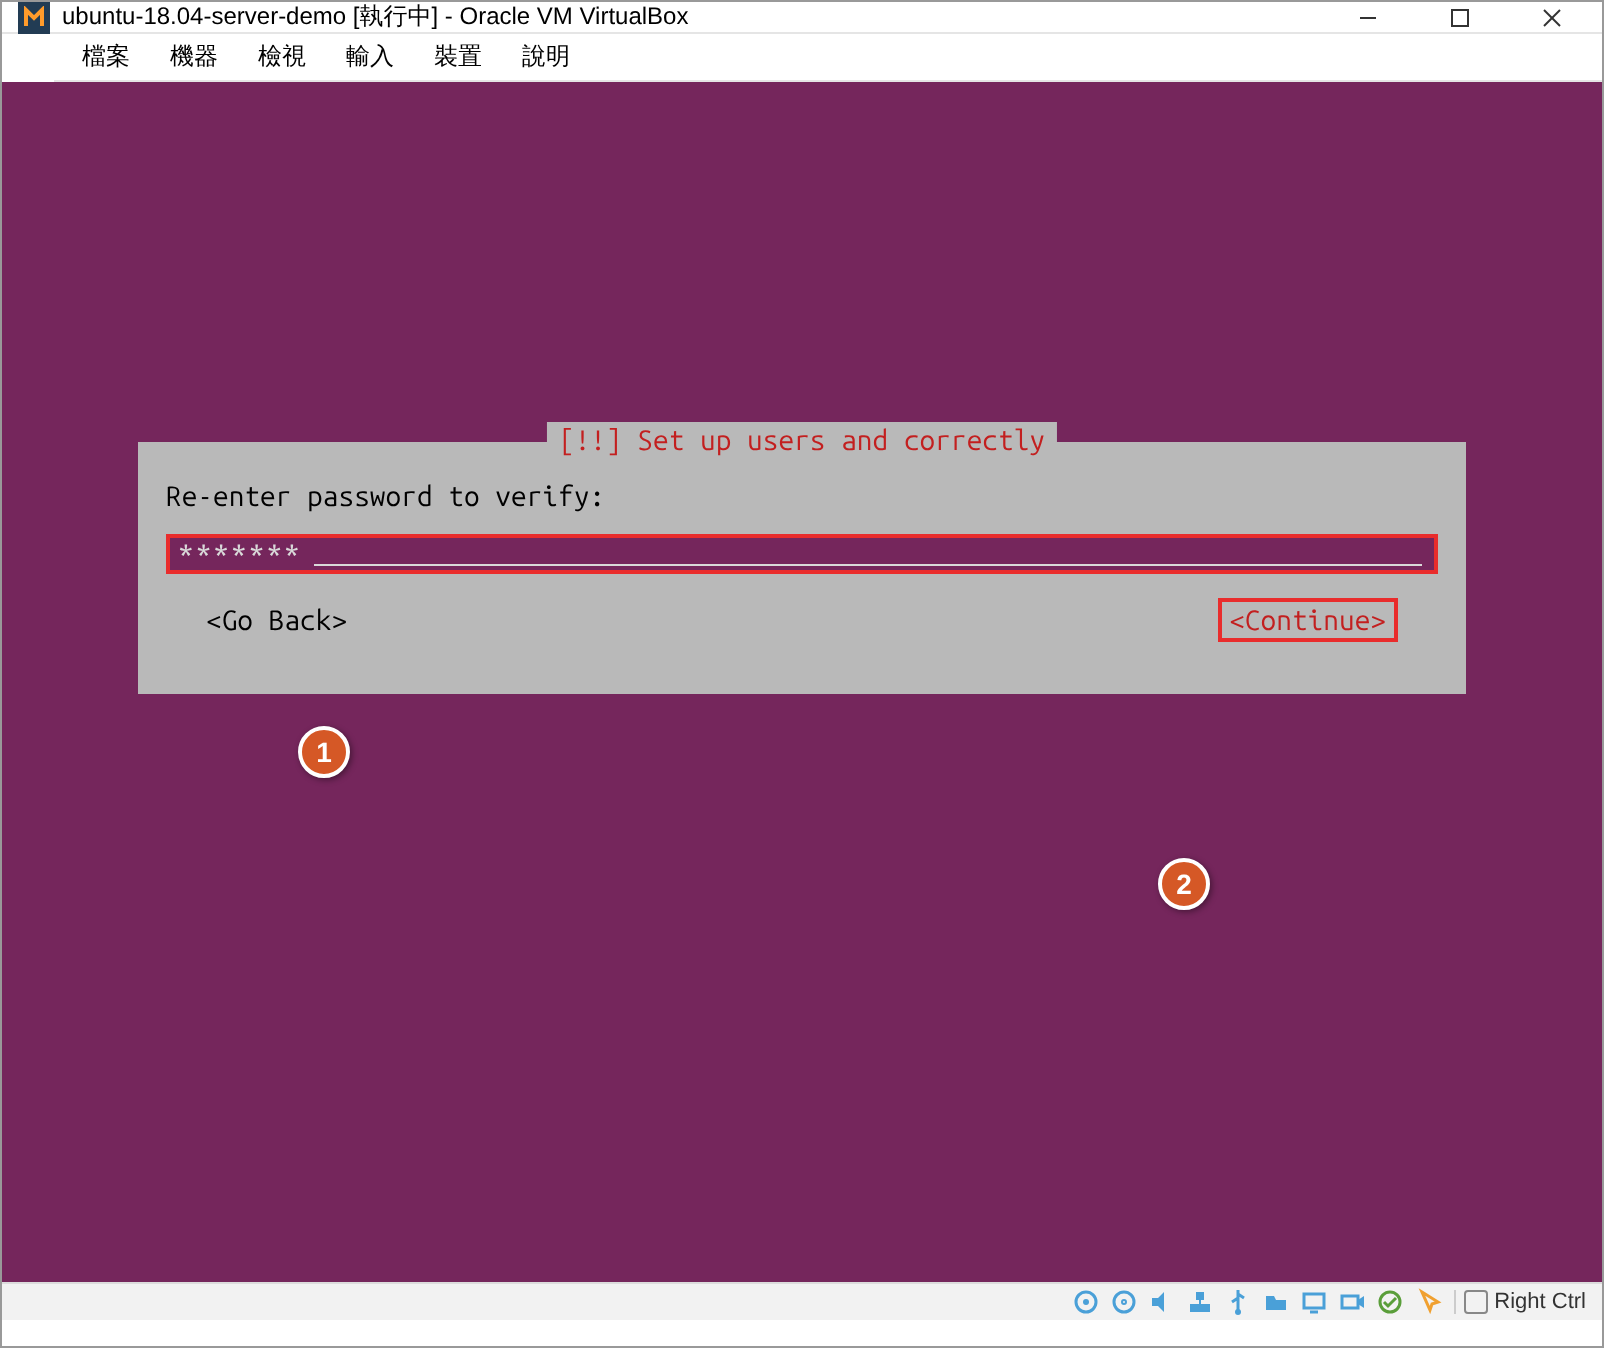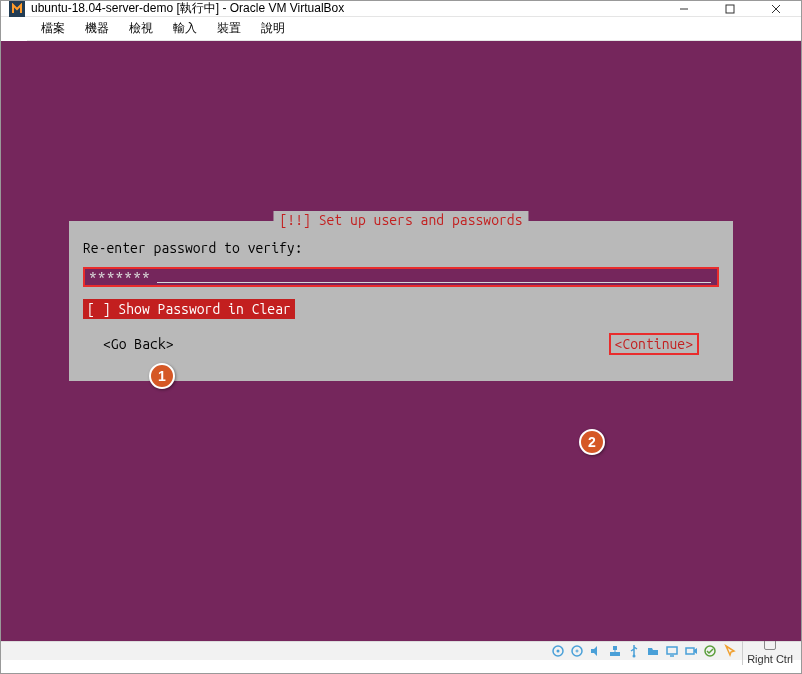--- a/index.html
+++ b/index.html
@@ -170,21 +170,21 @@
   }
   .sb-icon {
     width: 16px; height: 16px;
     display:inline-flex; align-items:center; justify-content:center;
   }
   .sb-text {
     font-size: 11px; color: #333;
     padding: 0 4px;
     border-left: 1px solid #ccc;
     margin-left: 2px;
-    display:flex; align-items:center; gap:3px;flex-direction:column;
+    display:flex; align-items:center; gap:3px;
   }
   .sb-text .host-icon {
     width:12px;height:12px;border:1px solid #888;border-radius:2px;
     display:inline-block;
   }
 </style>
 </head>
 <body>
 
 <div class="titlebar">
@@ -220,27 +220,26 @@
   <span class="menu-item">輸入</span>
   <span class="menu-item">裝置</span>
   <span class="menu-item">說明</span>
 </div>
 
 <div class="vm-area">
 
   <div class="dialog-wrap">
     <div class="drop-shadow"></div>
     <div class="dialog">
-      <div class="dlg-title">[!!] Set up users and passwords</div>
+      <div class="dlg-title">[!!] Set up users and correctly</div>
       <div class="prompt">Re-enter password to verify:</div>
       <div class="pw-row">
         <span class="stars">*******</span>
         <span class="pw-underline"></span>
       </div>
-      <div class="checkbox-row">[ ] Show Password in Clear</div>
       <div class="nav-row">
         <span class="goback">&lt;Go Back&gt;</span>
         <span class="continue-wrap">
           <span class="continue-btn">&lt;Continue&gt;</span>
         </span>
       </div>
     </div>
   </div>
 
   <div class="annot a1">1</div>

